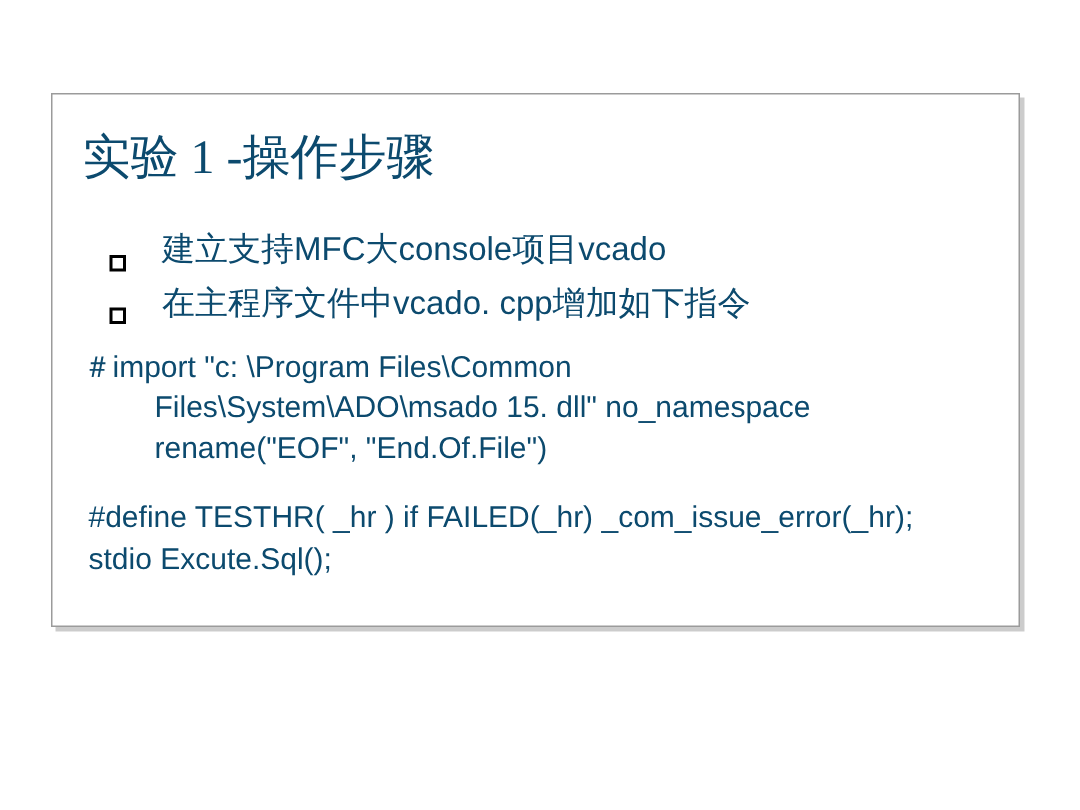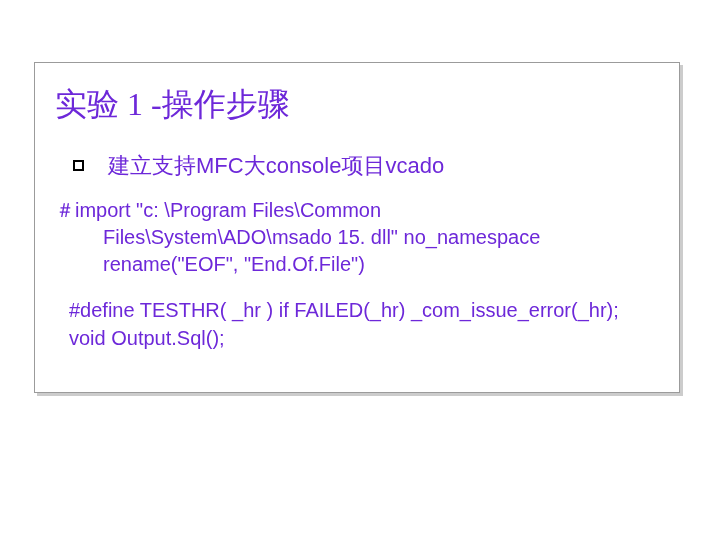--- a/index.html
+++ b/index.html
@@ -19,36 +19,36 @@
   }
   .content-box {
     position: absolute;
     left: 34px;
     top: 62px;
     width: 646px;
     box-sizing: border-box;
     border: 1.5px solid #9b9b9b;
     box-shadow: 3px 3px 0 rgba(0,0,0,0.20);
     padding: 20px 20px 26px 20px;
-    color: #6d28d9;
+    color: #0c4a6e;
   }
   .title {
     font-size: 32px;
     font-family: "SimSun", "Songti SC", serif;
     margin: 0 0 24px 0;
     font-weight: normal;
     letter-spacing: 0px;
   }
   .bullets {
     margin: 0 0 16px 0;
     padding: 0;
   }
   .bullet {
     display: flex;
-    align-items: flex-start;
+    align-items: flex-end;
     margin: 2px 0 6px 18px;
     font-size: 22px;
     line-height: 1.35;
     font-family: "Microsoft YaHei", "Tahoma", sans-serif;
   }
   .bullet-mark {
     width: 11px;
     height: 11px;
     border: 2px solid #000000;
     box-sizing: border-box;
@@ -61,46 +61,50 @@
     font-size: 20px;
     line-height: 1.35;
     font-family: "Tahoma", "Verdana", sans-serif;
     white-space: normal;
   }
   .code-indent {
     padding-left: 48px;
     display: block;
   }
   .code-block2 {
-    margin: 14px;
+    margin: 4px;
     font-size: 20px;
     line-height: 1.4;
     font-family: "Tahoma", "Verdana", sans-serif;
   }
 </style>
 </head>
 <body>
 
 <div class="slide">
   <div class="content-box">
 
     <h1 class="title">实验 1 -操作步骤</h1>
 
     <div class="bullets">
       <div class="bullet">
         <span class="bullet-mark"></span>
         <span>建立支持MFC大console项目vcado</span>
       </div>
+      <div class="bullet">
+        <span class="bullet-mark"></span>
+        <span>在主程序文件中vcado. cpp增加如下指令</span>
+      </div>
     </div>
 
     <div class="code-block">
       <span>＃import "c: \Program Files\Common</span><br>
       <span class="code-indent">Files\System\ADO\msado 15. dll"  no_namespace</span>
       <span class="code-indent">rename("EOF", "End.Of.File")</span>
     </div>
 
     <div class="code-block2">
       <div>#define TESTHR( _hr )  if FAILED(_hr) _com_issue_error(_hr);</div>
-      <div>void Output.Sql();</div>
+      <div>stdio Excute.Sql();</div>
     </div>
 
   </div>
 </div>
 
 </body></html>

